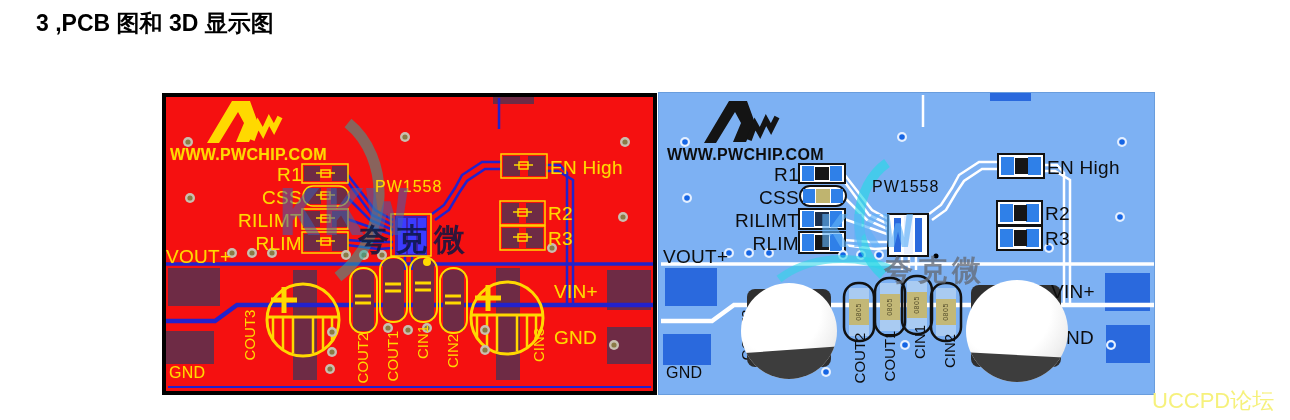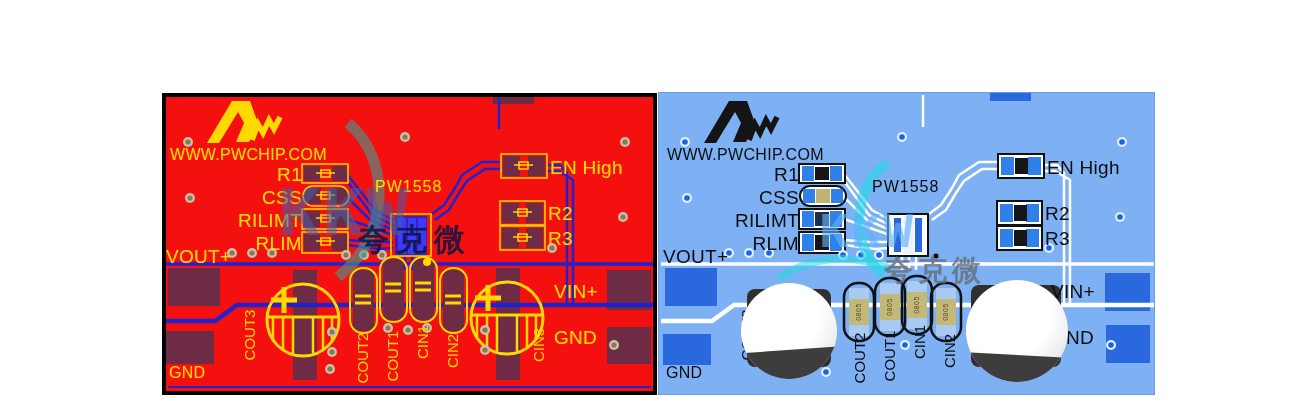--- a/index.html
+++ b/index.html
@@ -12,21 +12,21 @@
   .board-blue{left:658px;top:92px;width:497px;height:303px;border:1px solid #699ddd;box-sizing:border-box;}
   .lbl{position:absolute;z-index:6;font-size:19px;letter-spacing:.3px;white-space:nowrap;}
   .board-red .lbl{color:#ffd900;text-shadow:0 0 1px rgba(255,217,0,.4);}
   .board-blue .lbl{color:#0d0d0d;}
   .lbl.under{z-index:2;}
   .vlbl{position:absolute;z-index:6;width:80px;height:20px;line-height:20px;text-align:center;
         transform:rotate(-90deg);font-size:15px;white-space:nowrap;}
   .board-red .vlbl{color:#ffd900;}
   .board-blue .vlbl{color:#0d0d0d;}
   .vlbl.under{z-index:2;}
-  .site{font-size:16px;font-weight:400;}
+  .site{font-size:16px;font-weight:700;}
   .chipname{font-size:16px;letter-spacing:1px;}
   .kkw{position:absolute;z-index:7;font-weight:700;pointer-events:none;font-family:Liberation Mono, monospace;}
   .board-red .kkw{left:116px;top:84px;font-size:70px;color:rgba(62,96,176,.55);letter-spacing:2px;}
   .board-blue .kkw{left:160px;top:112px;font-size:50px;color:rgba(96,176,247,.65);letter-spacing:2px;}
   .cnwm{position:absolute;z-index:7;pointer-events:none;font-weight:700;}
   .board-red .cnwm{left:196px;top:126px;font-size:31px;color:rgba(12,22,66,.85);letter-spacing:7px;}
   .board-blue .cnwm{left:225px;top:158px;font-size:29px;color:rgba(100,106,118,.78);letter-spacing:5px;}
   .capbase{position:absolute;background:#2f2f2f;border-radius:8px;z-index:3;}
   .capcircle{position:absolute;border-radius:50%;overflow:hidden;z-index:4;
              background:radial-gradient(circle at 38% 30%, #ffffff 48%, #f0f0f0 68%, #cccccc 100%);}
@@ -41,20 +41,21 @@
   .pad{fill:var(--pad);}
   .tr{stroke:var(--trace);fill:none;}
   .silkline{stroke:var(--silk);fill:none;}
   .silkfill{fill:var(--silk);}
 </style>
 </head>
 <body>
 
 <div class="page">
 
+  <div class="heading">3 ,PCB 图和 3D 显示图</div>
 
   <div class="board board-red">
     <svg width="495" height="302" viewBox="0 0 495 302">
       <rect x="0" y="0" width="495" height="302" fill="#000"></rect>
       <rect x="4" y="4" width="487" height="294" fill="#f51010"></rect>
 
       <g>
         <rect class="pad" x="331" y="4" width="41" height="7"></rect>
         <rect class="pad" x="6" y="175" width="52" height="38"></rect>
         <rect class="pad" x="4" y="238" width="48" height="33"></rect>
@@ -453,13 +454,14 @@
     </div>
     <div class="capbase" style="left:312px;top:192px;width:90px;height:82px;"></div>
     <div class="capcircle" style="left:307px;top:187px;width:102px;height:102px;">
       <div class="wedge r"></div>
     </div>
 
     <div class="kkw">KKW</div>
     <div class="cnwm">夸克微</div>
   </div>
 
+  <div class="forum">UCCPD论坛</div>
 </div>
 
 </body></html>

